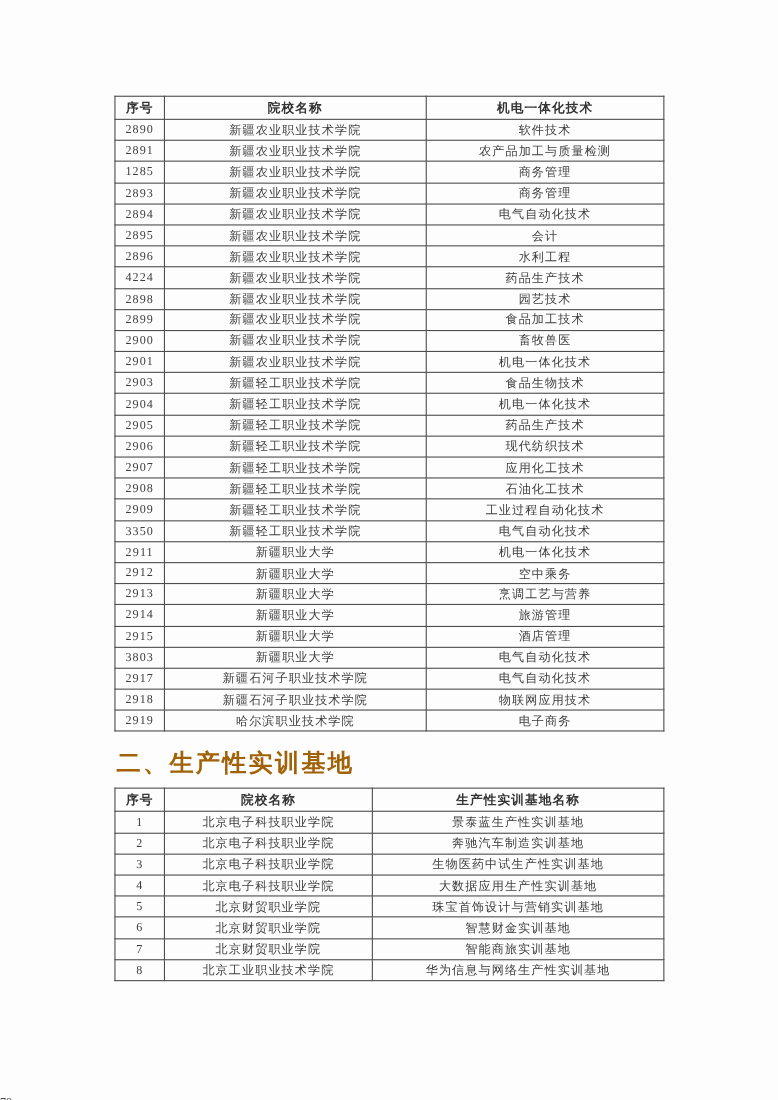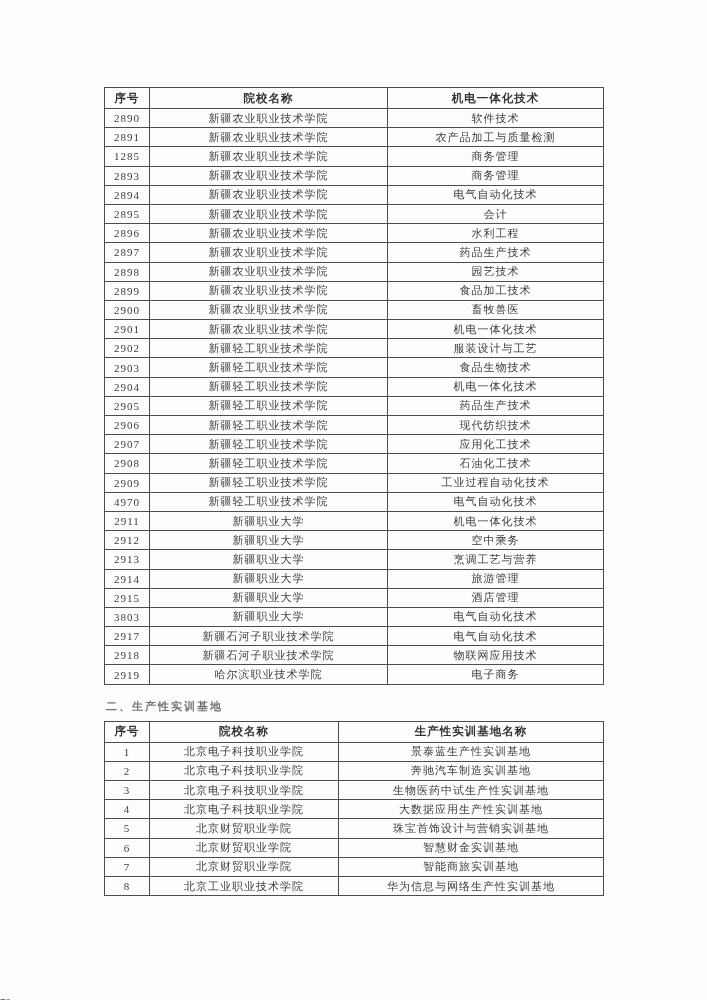--- a/index.html
+++ b/index.html
@@ -41,23 +41,23 @@
     font-size: 11.5px;
     font-weight: bold;
     height: 20px;
     color: #343434;
   }
   td { height: 18.2px; }
   .section-heading {
     margin: 14px 0 7px 2px;
     font-family: "Liberation Sans", "DejaVu Sans", sans-serif;
     font-weight: bold;
-    font-size: 11px;
+    font-size: 22px;
     letter-spacing: 2px;
-    color: #737373;
+    color: #a16207;
   }
   .page-number {
     position: absolute;
     left: 0; right: 0;
     top: 984px;
     text-align: left;
     font-size: 11px;
     color: #4a4a4a;
     margin-top: 12px;
   }
@@ -112,21 +112,21 @@
             <td>2895</td>
             <td>新疆农业职业技术学院</td>
             <td>会计</td>
           </tr>
           <tr>
             <td>2896</td>
             <td>新疆农业职业技术学院</td>
             <td>水利工程</td>
           </tr>
           <tr>
-            <td>2897</td>
+            <td>4224</td>
             <td>新疆农业职业技术学院</td>
             <td>药品生产技术</td>
           </tr>
           <tr>
             <td>2898</td>
             <td>新疆农业职业技术学院</td>
             <td>园艺技术</td>
           </tr>
           <tr>
             <td>2899</td>
@@ -137,25 +137,20 @@
             <td>2900</td>
             <td>新疆农业职业技术学院</td>
             <td>畜牧兽医</td>
           </tr>
           <tr>
             <td>2901</td>
             <td>新疆农业职业技术学院</td>
             <td>机电一体化技术</td>
           </tr>
           <tr>
-            <td>2902</td>
-            <td>新疆轻工职业技术学院</td>
-            <td>服装设计与工艺</td>
-          </tr>
-          <tr>
             <td>2903</td>
             <td>新疆轻工职业技术学院</td>
             <td>食品生物技术</td>
           </tr>
           <tr>
             <td>2904</td>
             <td>新疆轻工职业技术学院</td>
             <td>机电一体化技术</td>
           </tr>
           <tr>
@@ -177,21 +172,21 @@
             <td>2908</td>
             <td>新疆轻工职业技术学院</td>
             <td>石油化工技术</td>
           </tr>
           <tr>
             <td>2909</td>
             <td>新疆轻工职业技术学院</td>
             <td>工业过程自动化技术</td>
           </tr>
           <tr>
-            <td>4970</td>
+            <td>3350</td>
             <td>新疆轻工职业技术学院</td>
             <td>电气自动化技术</td>
           </tr>
           <tr>
             <td>2911</td>
             <td>新疆职业大学</td>
             <td>机电一体化技术</td>
           </tr>
           <tr>
             <td>2912</td>

